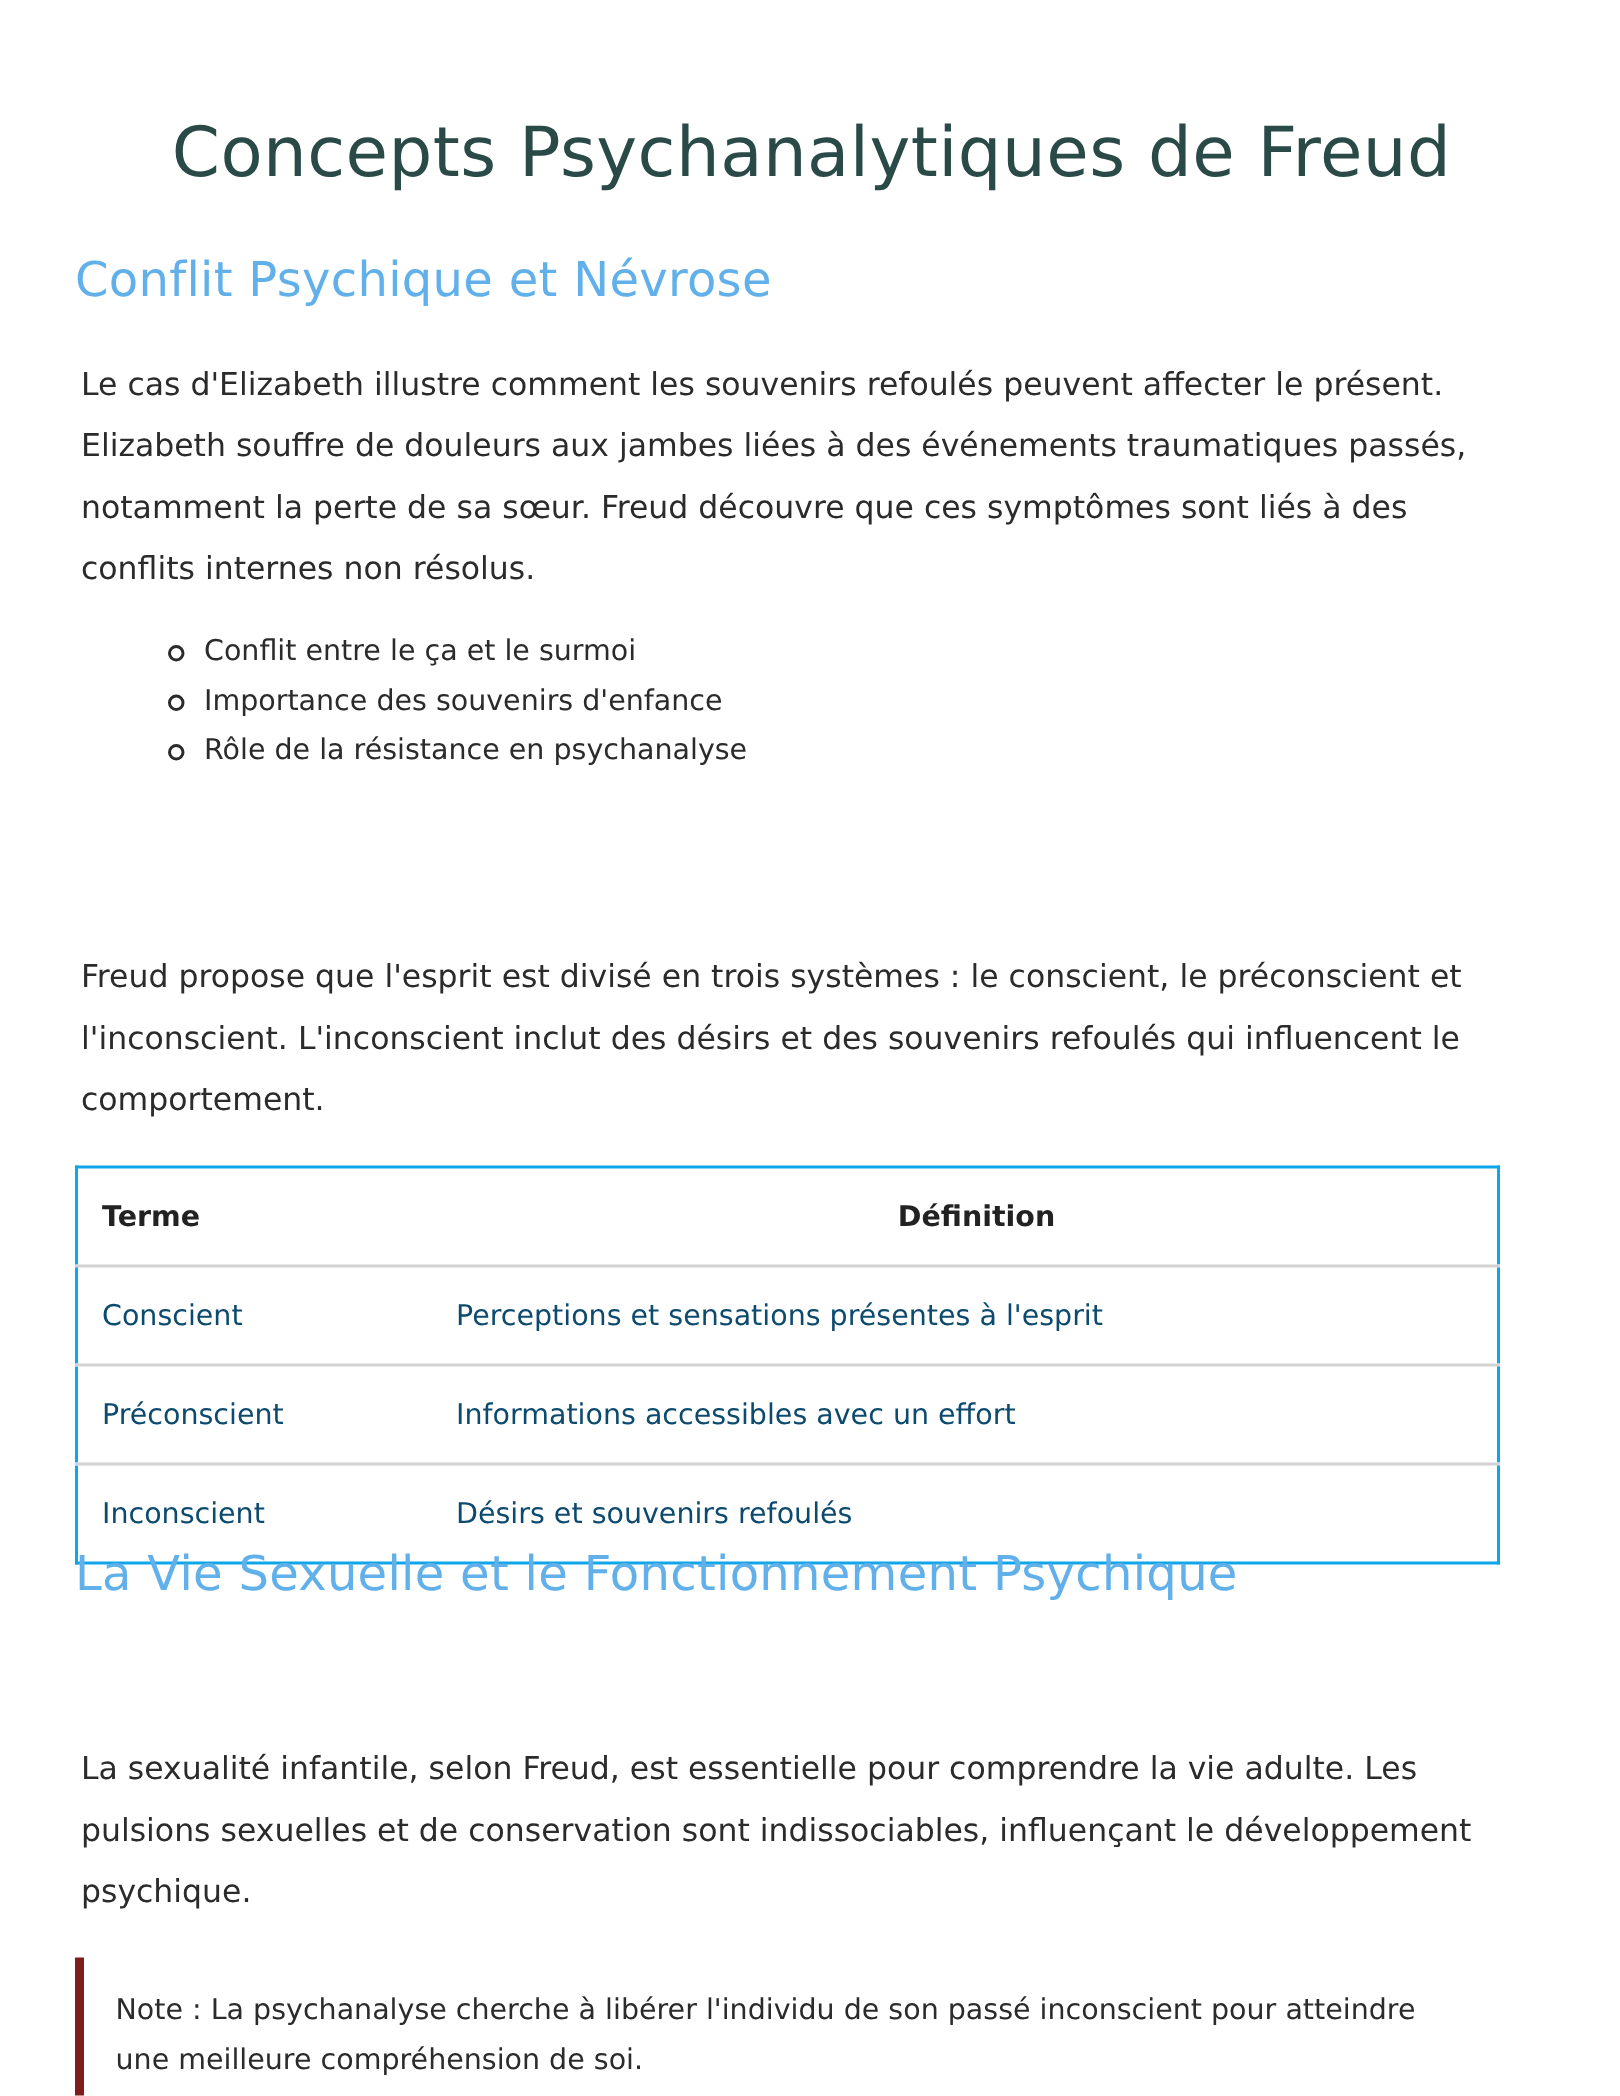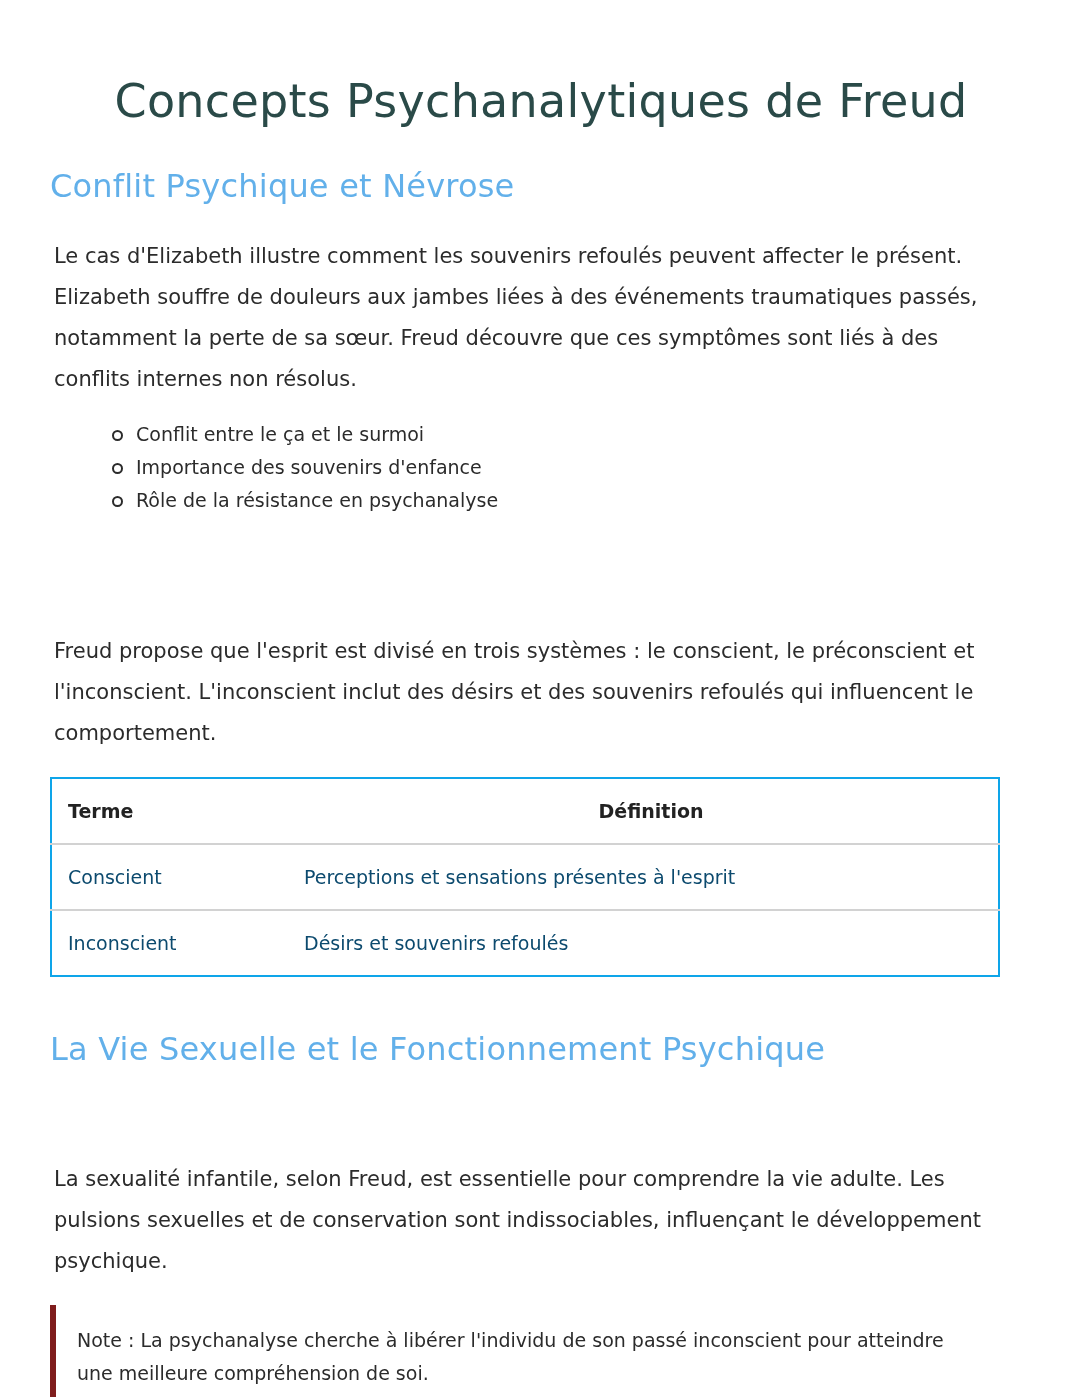--- a/index.html
+++ b/index.html
@@ -74,20 +74,24 @@
         <th style="border-top:none;">Terme</th>
         <th style="border-top:none;text-align:center;">Définition</th>
       </tr>
     </thead>
     <tbody>
       <tr>
         <td>Conscient</td>
         <td>Perceptions et sensations présentes à l'esprit</td>
       </tr>
       <tr>
+        <td>Préconscient</td>
+        <td>Informations accessibles avec un effort</td>
+      </tr>
+      <tr>
         <td>Inconscient</td>
         <td>Désirs et souvenirs refoulés</td>
       </tr>
     </tbody>
   </table>
 
   <h2 style="top:1027px;">La Vie Sexuelle et le Fonctionnement Psychique</h2>
   <p class="body" style="top:1155px;">La sexualité infantile, selon Freud, est essentielle pour comprendre la vie adulte. Les pulsions sexuelles et de conservation sont indissociables, influençant le développement psychique.</p>
 
   <div class="note">

